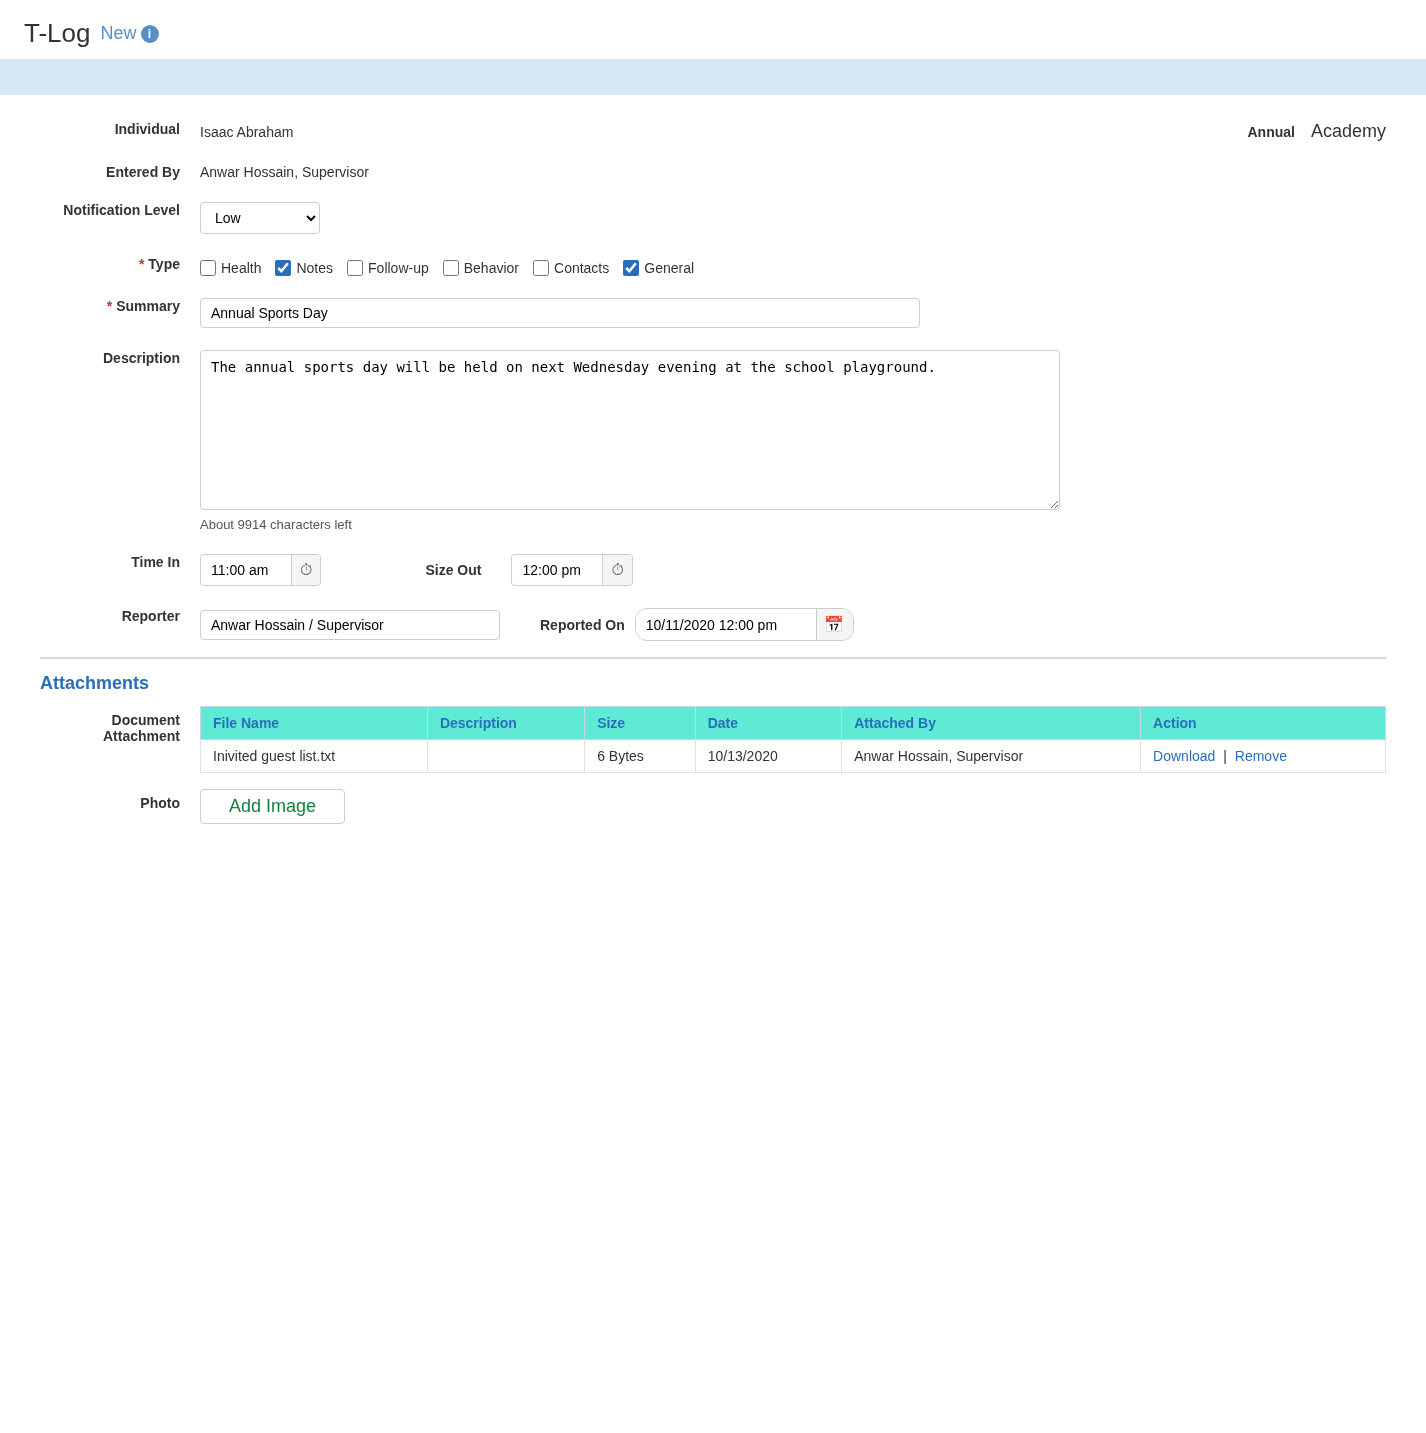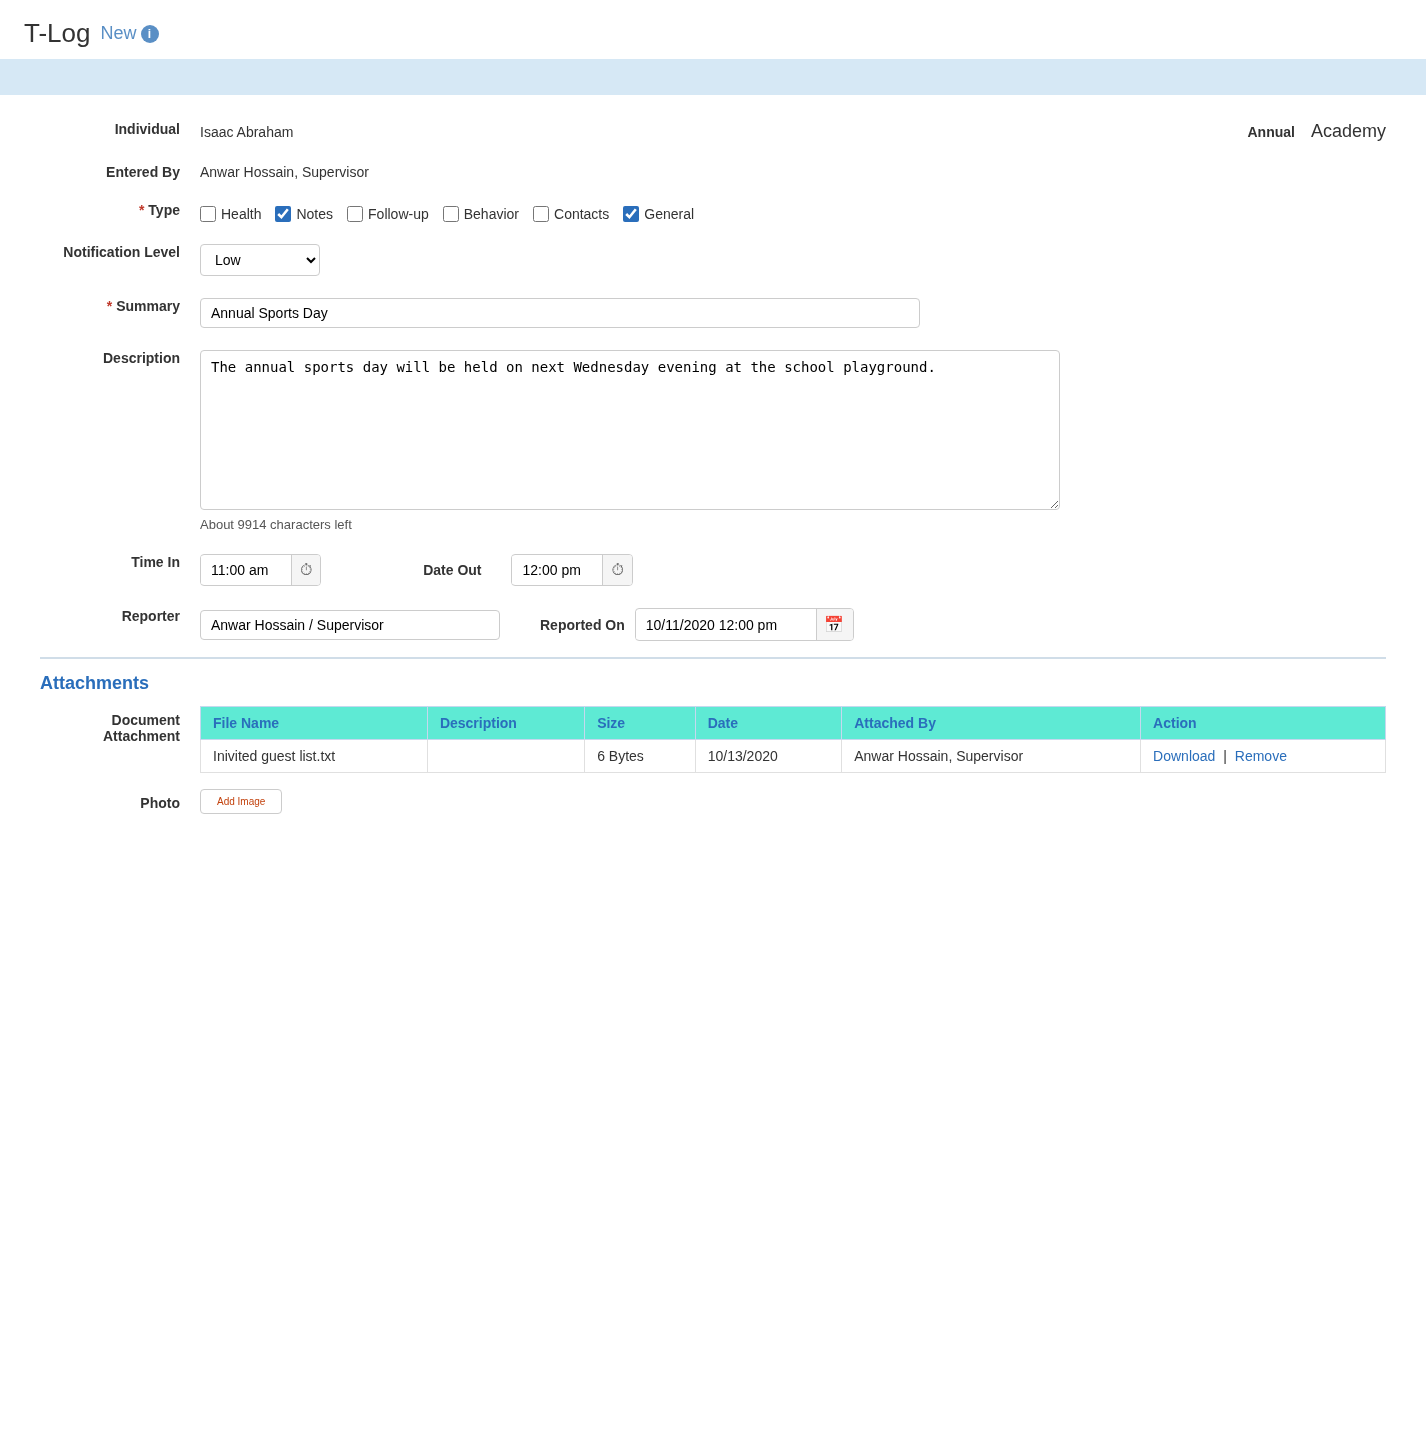--- a/index.html
+++ b/index.html
@@ -175,21 +175,21 @@
       width: 300px;
       padding: 6px 10px;
       border: 1px solid #ccc;
       border-radius: 4px;
       font-size: 14px;
     }
     .reported-on-wrapper {
       display: flex;
       align-items: center;
       border: 1px solid #ccc;
-      border-radius: 4px;
+      border-radius: 12px;
       overflow: hidden;
     }
     .reported-on-wrapper input[type="text"] {
       border: none;
       padding: 6px 10px;
       font-size: 14px;
       outline: none;
       width: 180px;
     }
     .calendar-btn {
@@ -253,27 +253,27 @@
     .action-link {
       color: #2a6ebb;
       text-decoration: none;
       cursor: pointer;
     }
     .action-separator {
       color: #333;
       margin: 0 4px;
     }
     .add-image-btn {
-      padding: 6px 16px;
-      border: 1px solid #ccc;
-      border-radius: 4px;
-      background: #fff;
-      font-size: 10px;
-      cursor: pointer;
-      color: #c2410c;
+      padding: 6px 28px;
+      border: 1px solid #ccc;
+      border-radius: 4px;
+      background: #fff;
+      font-size: 18px;
+      cursor: pointer;
+      color: #15803d;
     }
     .footer-bar {
       background: #d6e8f5;
       padding: 18px 30px;
       display: flex;
       align-items: center;
       justify-content: space-between;
     }
     .footer-left {
       display: flex;
@@ -339,61 +339,61 @@
         </div>
       </div>
     </div>
 
     <div class="form-row">
       <div class="form-label">Entered By</div>
       <div class="form-value">Anwar Hossain, Supervisor</div>
     </div>
 
     <div class="form-row">
-      <div class="form-label">
-        <span style="color:#c0392b;">*</span> <span>Type</span>
-      </div>
-      <div class="form-value">
-        <div class="type-checkboxes">
-          <label>
-            <input type="checkbox" style=""> 
-              <span>Health</span>
-          </label>
-          <label>
-            <input type="checkbox" checked="" style=""> 
-              <span>Notes</span>
-          </label>
-          <label>
-            <input type="checkbox" style=""> 
-              <span>Follow-up</span>
-          </label>
-          <label>
-            <input type="checkbox" style=""> 
-              <span>Behavior</span>
-          </label>
-          <label>
-            <input type="checkbox" style=""> 
-              <span>Contacts</span>
-          </label>
-          <label>
-            <input type="checkbox" checked="" style=""> 
-              <span>General</span>
-          </label>
-        </div>
-      </div>
-    </div>
-
-    <div class="form-row">
       <div class="form-label">Notification Level</div>
       <div class="form-value">
         <select class="notification-select">
           <option>Low</option>
           <option>Medium</option>
           <option>High</option>
         </select>
+      </div>
+    </div>
+
+    <div class="form-row">
+      <div class="form-label">
+        <span style="color:#c0392b;">*</span> <span>Type</span>
+      </div>
+      <div class="form-value">
+        <div class="type-checkboxes">
+          <label>
+            <input type="checkbox" style=""> 
+              <span>Health</span>
+          </label>
+          <label>
+            <input type="checkbox" checked="" style=""> 
+              <span>Notes</span>
+          </label>
+          <label>
+            <input type="checkbox" style=""> 
+              <span>Follow-up</span>
+          </label>
+          <label>
+            <input type="checkbox" style=""> 
+              <span>Behavior</span>
+          </label>
+          <label>
+            <input type="checkbox" style=""> 
+              <span>Contacts</span>
+          </label>
+          <label>
+            <input type="checkbox" checked="" style=""> 
+              <span>General</span>
+          </label>
+        </div>
       </div>
     </div>
 
     <div class="form-row">
       <div class="form-label">
         <span style="color:#c0392b;">*</span> <span>Summary</span>
       </div>
       <div class="form-value">
         <input type="text" class="summary-input" value="Annual Sports Day" style="">
       </div>
@@ -409,21 +409,21 @@
 
     <div class="form-row">
       <div class="form-label">Time In</div>
       <div class="form-value">
         <div style="display:flex; align-items:center; gap: 80px;">
           <div class="time-input-wrapper">
             <input type="text" value="11:00 am" style="border: none; padding: 6px 10px; font-size: 14px; outline: none; width: 90px;">
             <button class="time-icon-btn">⏱</button>
           </div>
           <div style="display:flex; align-items:center; gap:10px;">
-            <span class="time-label" style="font-weight:bold; font-size:14px;">Date Out</span>
+            <span class="time-label" style="font-weight:bold; font-size:14px;">Size Out</span>
             <div class="time-input-wrapper">
               <input type="text" value="12:00 pm" style="border: none; padding: 6px 10px; font-size: 14px; outline: none; width: 90px;">
               <button class="time-icon-btn">⏱</button>
             </div>
           </div>
         </div>
       </div>
     </div>
 
     <div class="form-row">

